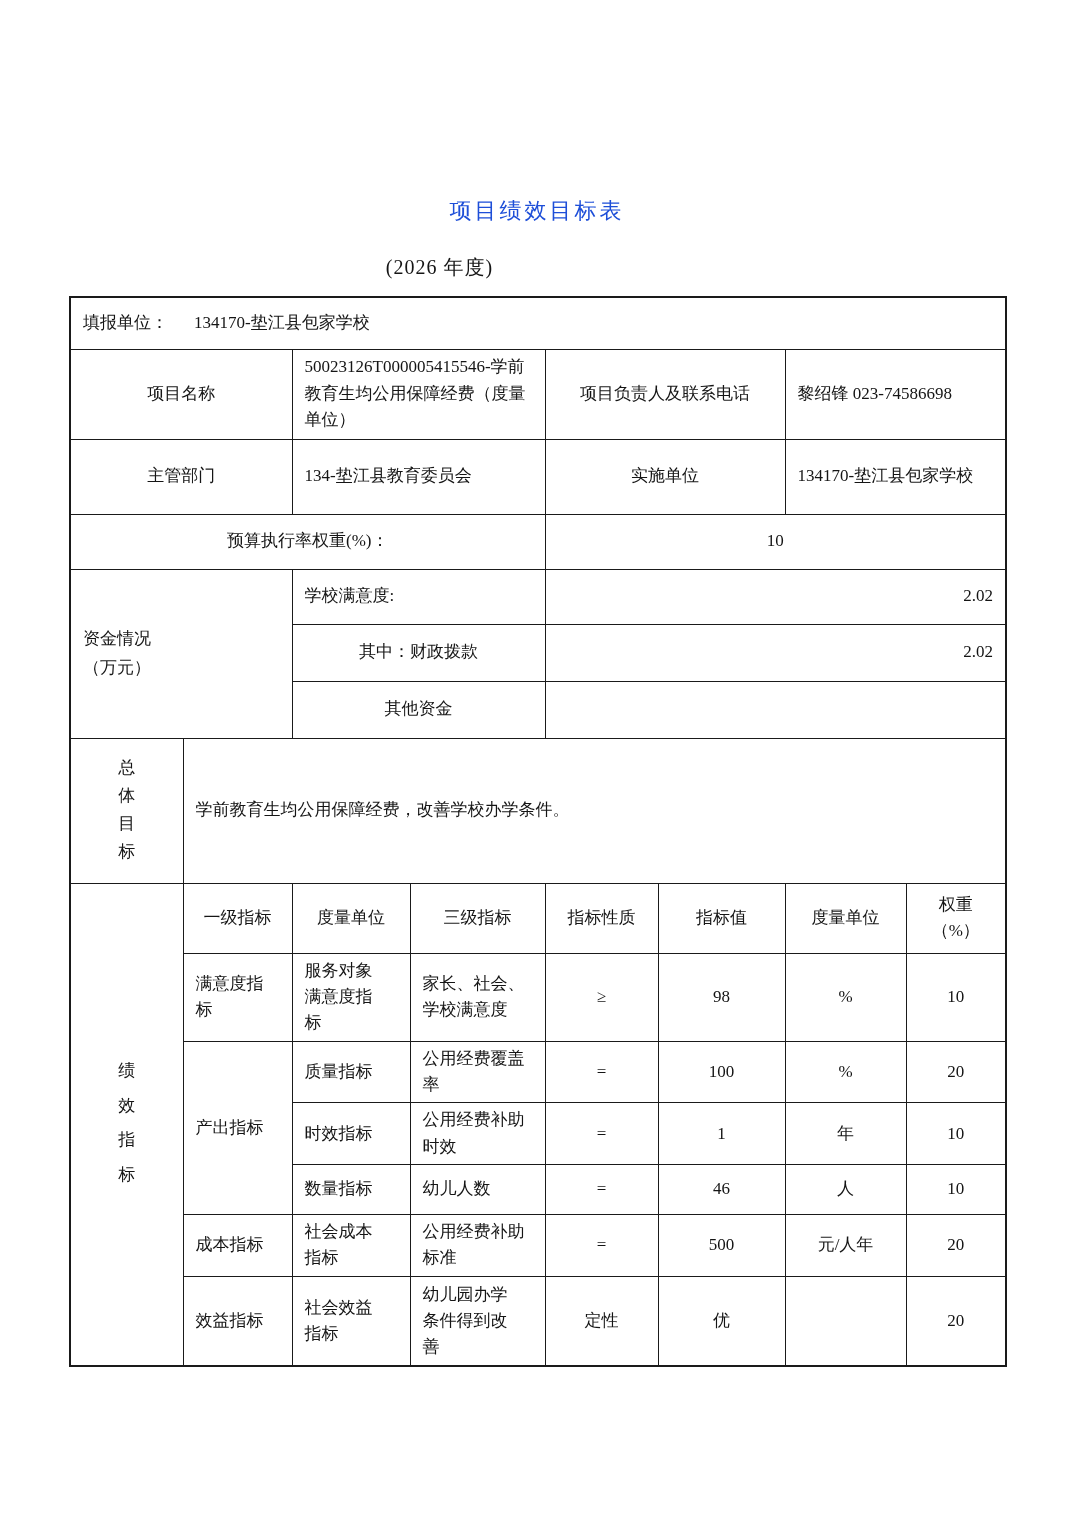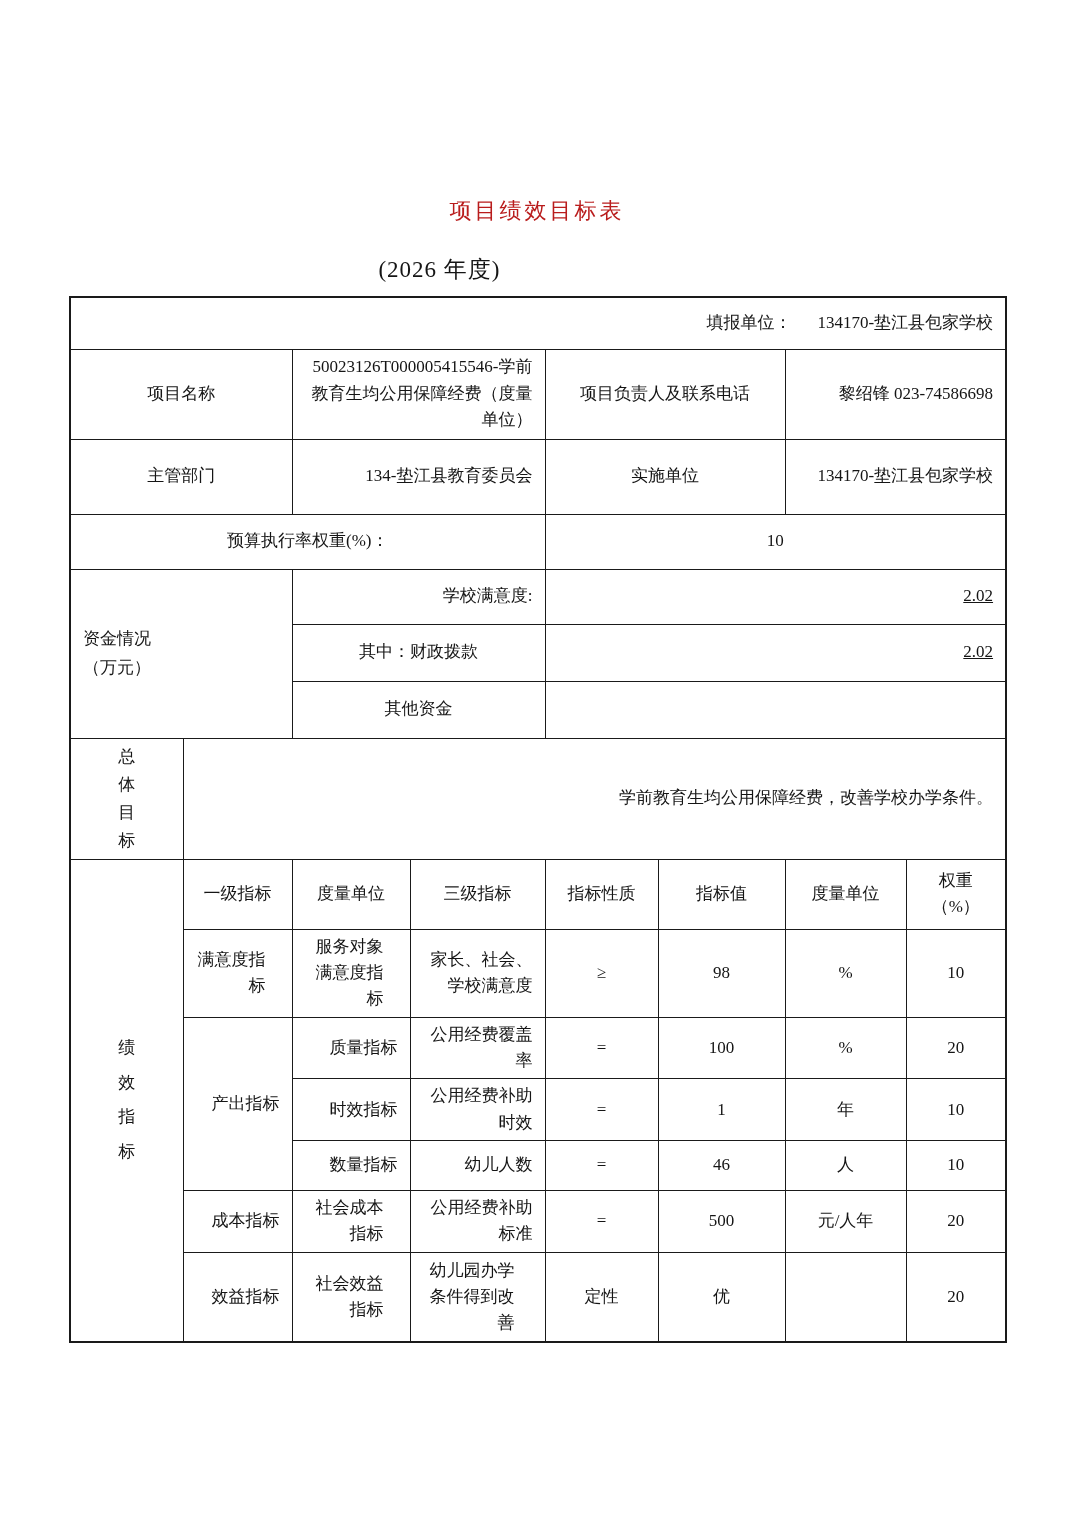--- a/index.html
+++ b/index.html
@@ -12,29 +12,29 @@
     color: #111111;
   }
   .doc-title {
     position: absolute;
     top: 196px;
     left: 0;
     width: 1074px;
     text-align: center;
     font-size: 22px;
     letter-spacing: 3px;
-    color: #b91c1c;
+    color: #1d4ed8;
   }
   .doc-subtitle {
     position: absolute;
     top: 254px;
     left: 0;
     width: 879px;
     text-align: center;
-    font-size: 23px;
+    font-size: 20px;
     letter-spacing: 1px;
     color: #151515;
   }
   table.main {
     position: absolute;
     left: 69px;
     top: 296px;
     width: 936px;
     border-collapse: collapse;
     table-layout: fixed;
@@ -43,30 +43,31 @@
   table.main td {
     border: 1px solid #1a1a1a;
     font-size: 17px;
     line-height: 1.55;
     padding: 4px 12px;
     vertical-align: middle;
     color: #151515;
     overflow: hidden;
   }
   td.c { text-align: center; }
-  td.l { text-align: right; }
-  td.r { text-align: right; padding-right: 14px; text-decoration: underline; }
+  td.l { text-align: left; }
+  td.r { text-align: right; padding-right: 14px; }
   td.wrap3 { padding-right: 14px; }
   .unit-value-gap { display: inline-block; margin-left: 26px; }
   .sym { font-size: 19px; }
   .vstack {
     width: 1.25em;
-    margin: 0 auto;
+    margin: 12px auto;
     text-align: center;
     word-break: break-all;
+    font-family: Liberation Mono, monospace;
   }
   .vstack-goal { line-height: 1.65; }
   .vstack-perf { line-height: 2.05; }
   .funding-label div { text-align: left; line-height: 1.7; }
 </style>
 </head>
 <body>
 
 <div class="doc-title">项目绩效目标表</div>
 <div class="doc-subtitle">(2026 年度)</div>

